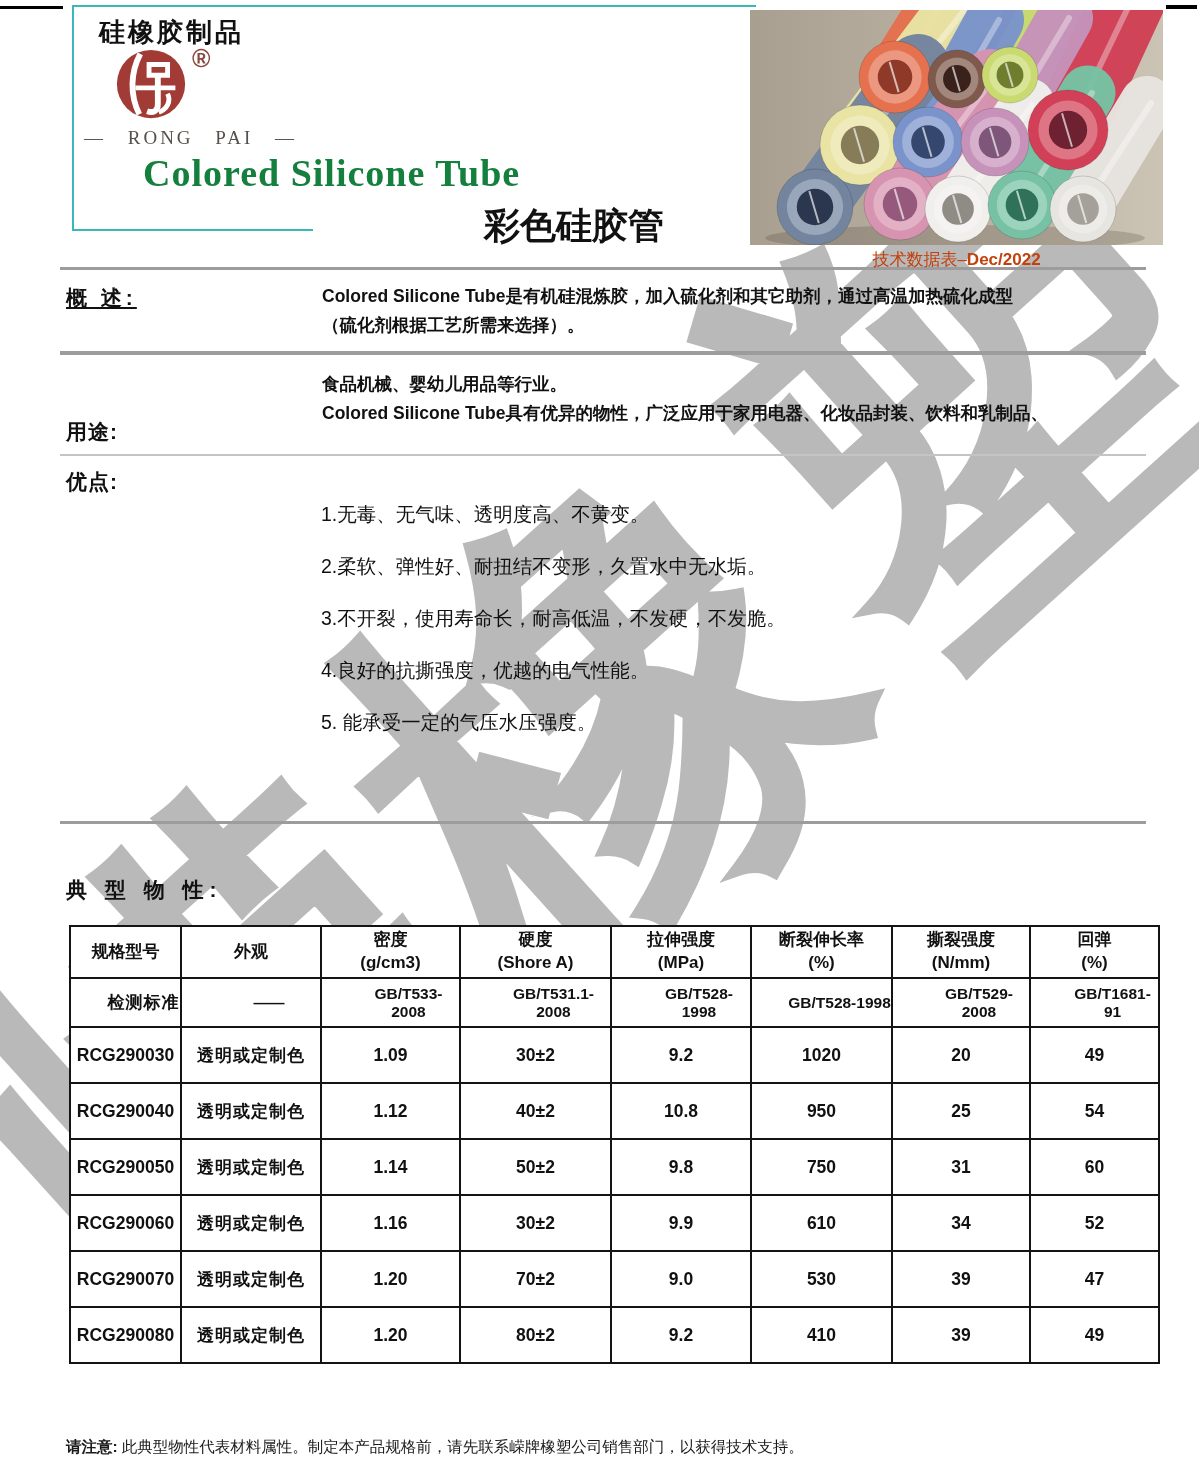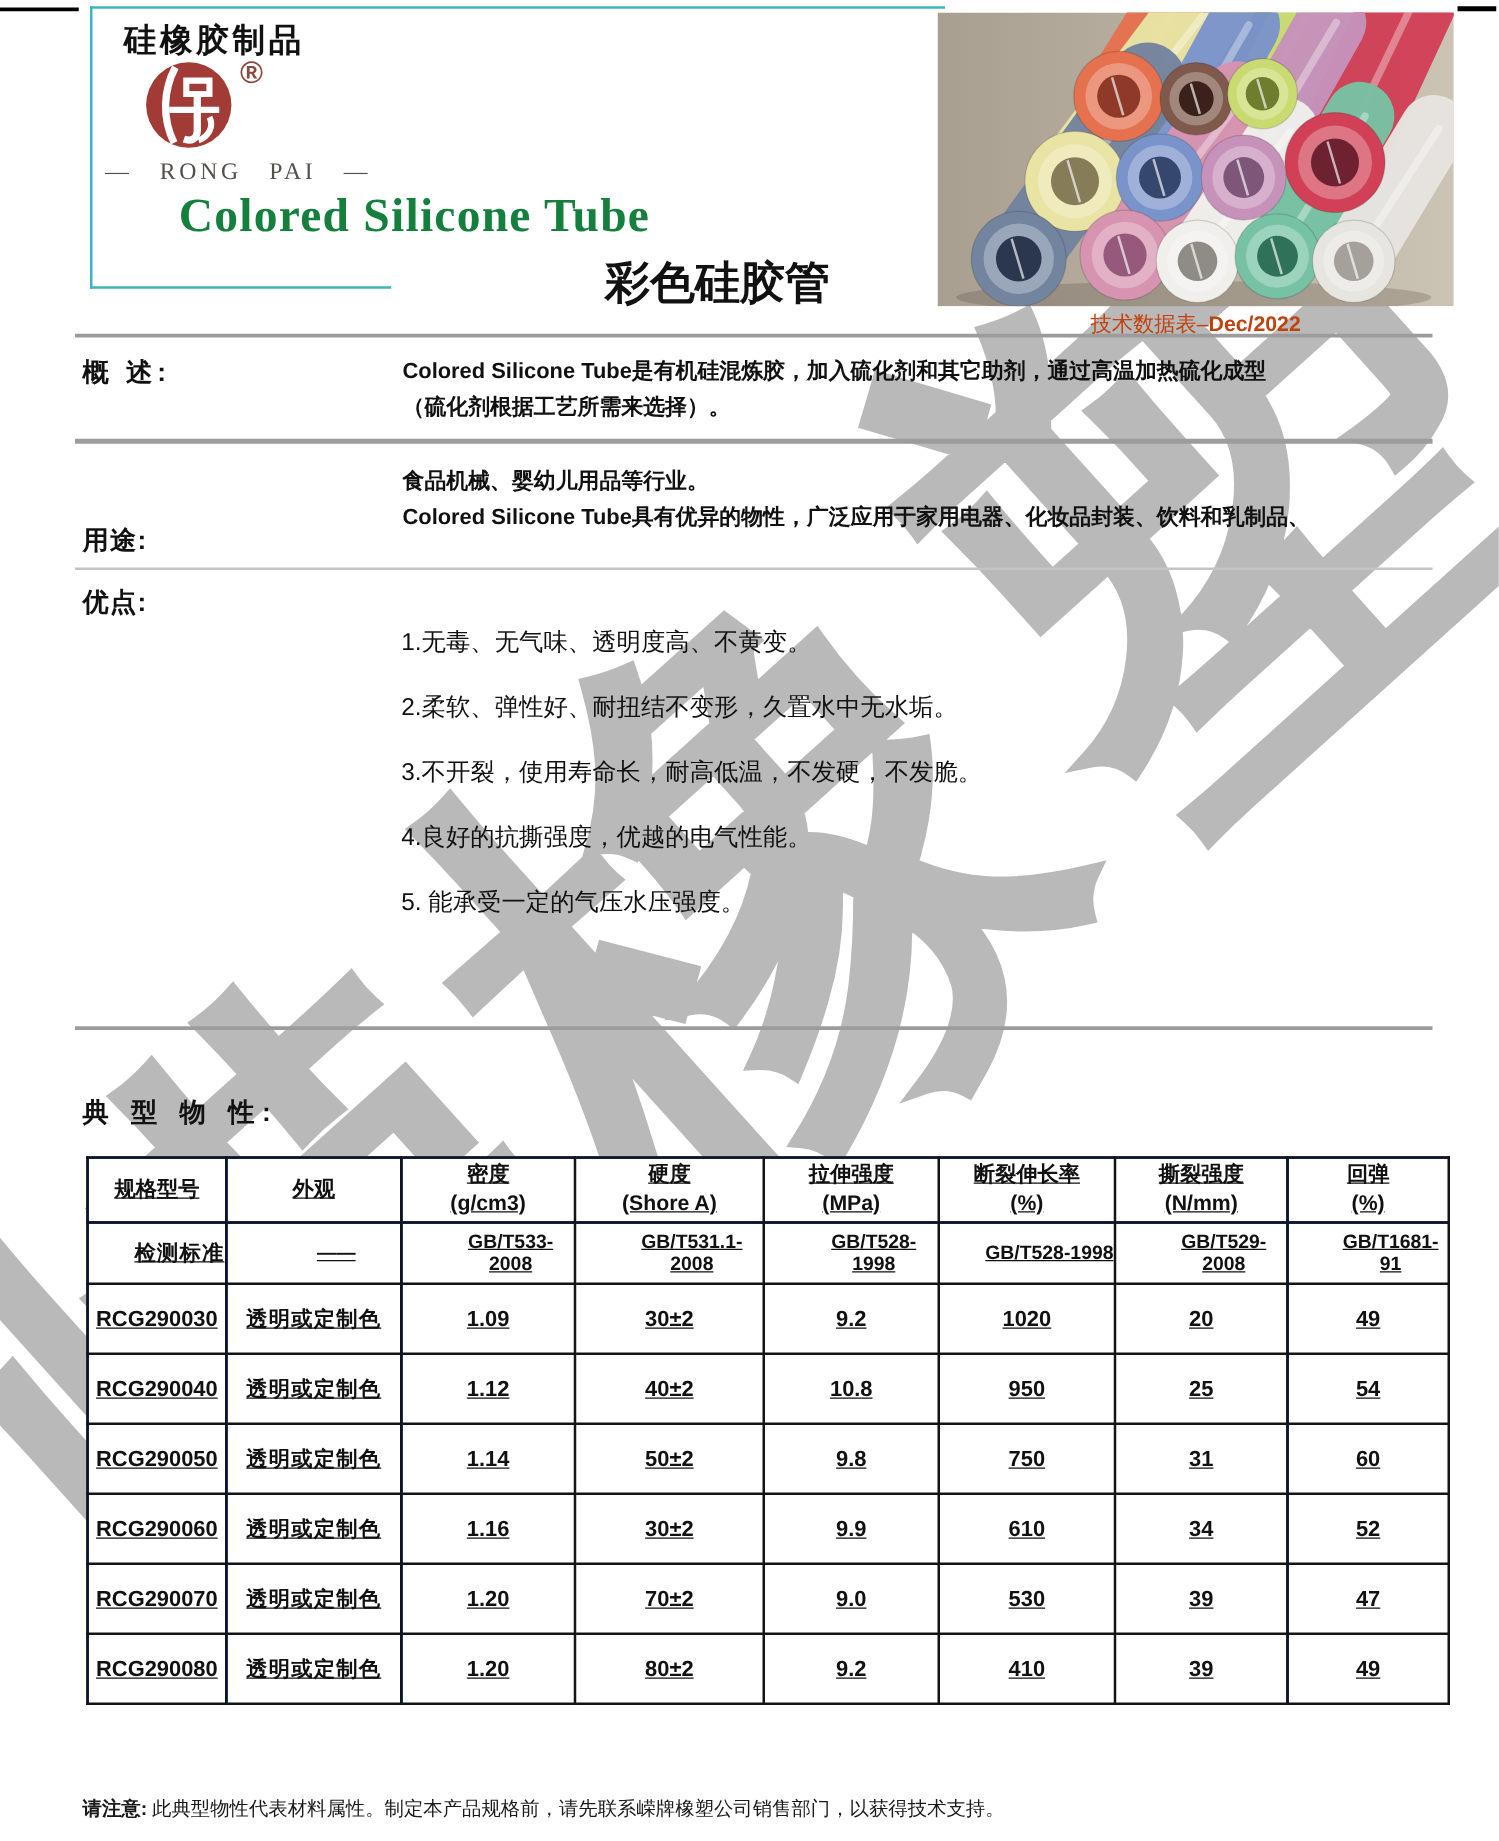--- a/index.html
+++ b/index.html
@@ -32,21 +32,21 @@
   
   .divider{left:60px;width:1086px;background:var(--div-gray);z-index:2;}
   .divider.light{background:var(--div-light);}
   
   .sec-label{left:66px;font-size:21px;font-weight:bold;letter-spacing:4px;z-index:2;}
   .para{left:322px;width:820px;font-size:17.5px;font-weight:bold;z-index:2;}
   .para div{line-height:29px;}
   .adv-list{left:321px;top:503px;z-index:2;}
   .adv-item{font-size:19.5px;font-weight:normal;line-height:23px;margin-bottom:29px;white-space:nowrap;}
   
-  .props-table{left:69px;top:925px;z-index:2;border-collapse:collapse;table-layout:fixed;width:1089px;background:#1d4ed8;text-decoration:underline;}
+  .props-table{left:69px;top:925px;z-index:2;border-collapse:collapse;table-layout:fixed;width:1089px;background:#f9a8d4;}
   .props-table td,.props-table th{border:2px solid var(--tbl-border);text-align:center;vertical-align:middle;
     padding:0;overflow:hidden;background:#fff;color:#111;}
   .props-table col:nth-child(1){width:111px;} .props-table col:nth-child(2){width:140px;}
   .props-table col:nth-child(3){width:139px;} .props-table col:nth-child(4){width:151px;}
   .props-table col:nth-child(5){width:140px;} .props-table col:nth-child(6){width:141px;}
   .props-table col:nth-child(7){width:138px;} .props-table col:nth-child(8){width:129px;}
   .row-header th{height:50px;font-size:17px;font-weight:bold;line-height:1.35;}
   .row-standards td{height:47px;font-size:15.5px;font-weight:bold;letter-spacing:0;padding-left:36px;}
   .row-standards td:first-child{font-size:17px;letter-spacing:1px;}
   .row-data td{height:54px;font-size:17.5px;font-weight:bold;}
@@ -194,21 +194,21 @@
   </svg>
 <div class="abs ds-line">
   <span>技术数据表–</span><b>Dec/2022</b>
 </div>
 
 <div class="abs divider" style="top:267px;height:3px;"></div>
 <div class="abs divider" style="top:351px;height:4px;"></div>
 <div class="abs divider light" style="top:454px;height:2px;"></div>
 <div class="abs divider" style="top:821px;height:3px;"></div>
 
-<div class="abs sec-label" style="top:284px;">概 述:</div>
+<div class="abs sec-label" style="top:284px;text-decoration:underline;">概 述:</div>
 <div class="abs para" style="top:282px;">
   <div>Colored Silicone Tube是有机硅混炼胶，加入硫化剂和其它助剂，通过高温加热硫化成型</div>
   <div>（硫化剂根据工艺所需来选择）。</div>
 </div>
 
 <div class="abs sec-label" style="top:418px;letter-spacing:1px;">用途:</div>
 <div class="abs para" style="top:370px;">
   <div>食品机械、婴幼儿用品等行业。</div>
   <div>Colored Silicone Tube具有优异的物性，广泛应用于家用电器、化妆品封装、饮料和乳制品、</div>
 </div>

